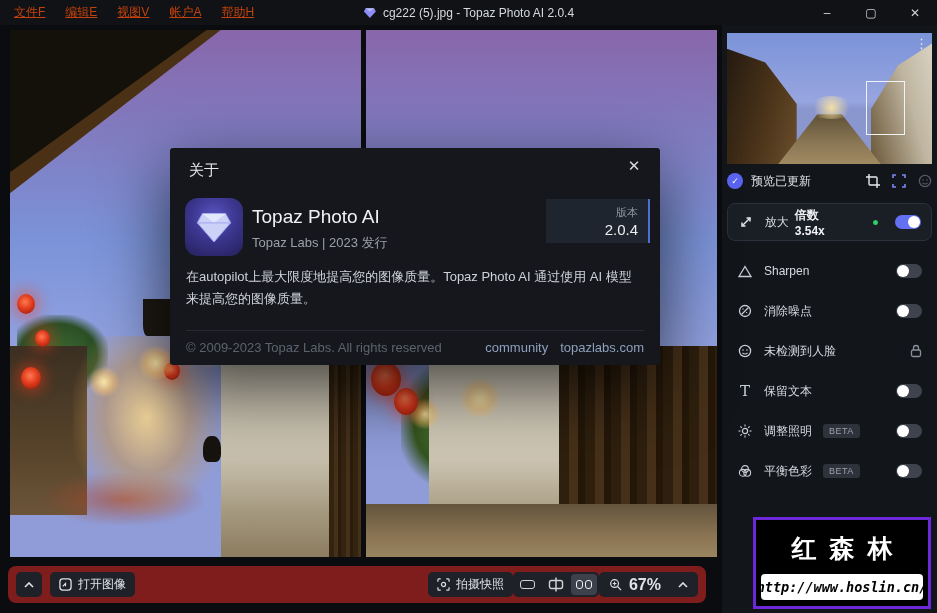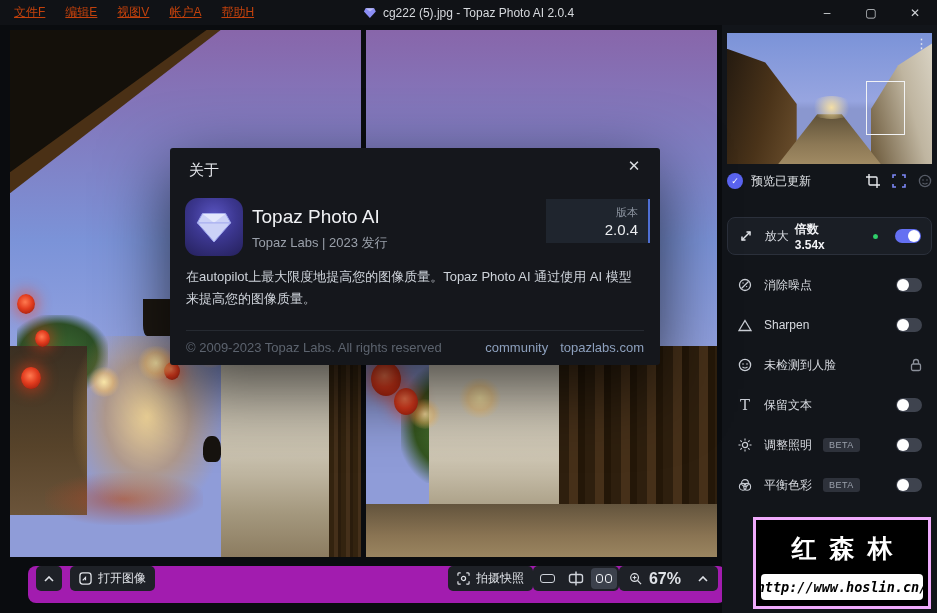--- a/index.html
+++ b/index.html
@@ -54,22 +54,22 @@
   .wall-white-r { left:18%; top:63%; width:38%; height:37%;
     background:linear-gradient(180deg,#ddd7c8 0%,#cdc5b2 50%,#a1957a 82%,#8d7d60 100%); }
   .door-wood-r { left:55%; top:60%; width:45%; height:40%;
     background:repeating-linear-gradient(90deg,#2e1f0e 0 10px,#463019 10px 19px,#241708 19px 26px); }
   .foliage-r { left:10%; top:64%; width:26%; height:22%;
     background:radial-gradient(ellipse at 50% 50%, #4e7a36 0%, #34551f 50%, rgba(40,60,25,0) 78%); }
   .ground-r { left:0; top:90%; width:100%; height:10%;
     background:linear-gradient(180deg,#63543d 0%,#8a7453 60%,#9a8560 100%); }
 
   
-  .bottom-bar { position:absolute; left:28px; top:566px; width:698px; height:37px; background:#a21caf;
-    border-radius:8px; display:flex; align-items:flex-start; padding:0 8px; }
+  .bottom-bar { position:absolute; left:8px; top:566px; width:698px; height:37px; background:#7f1d1d;
+    border-radius:8px; display:flex; align-items:center; padding:0 8px; }
   .bb-btn { height:25px; background:#1e2127; border-radius:5px; color:#dfe2e7; font-size:12px;
     display:flex; align-items:center; gap:6px; padding:0 9px; }
   .bb-square { width:26px; justify-content:center; padding:0; }
   .bb-right { margin-left:auto; display:flex; align-items:center; }
   .view-group { display:flex; align-items:center; gap:2px; background:#1e2127; border-radius:5px; padding:2px; }
   .view-btn { width:26px; height:21px; border-radius:4px; display:flex; align-items:center; justify-content:center; gap:2px; }
   .view-btn.sel { background:#3c414c; }
   .rect-icon { border:1.5px solid #cfd3da; border-radius:3px; }
   .zoom-group { display:flex; align-items:center; gap:7px; background:#1e2127; border-radius:5px;
     height:25px; padding:0 10px; color:#dfe2e7; font-size:16px;font-weight:bold; }
@@ -94,21 +94,21 @@
     background:radial-gradient(circle, rgba(255,230,160,.9), rgba(255,200,110,0) 70%); }
   .viewport-rect { position:absolute; left:68%; top:37%; width:19%; height:41%;
     border:1.5px solid #f2f3f5; }
   .kebab { position:absolute; right:4px; top:4px; color:#e8eaee; font-size:13px; line-height:1; letter-spacing:0; }
   .preview-row { position:absolute; left:5px; top:143px; width:205px; height:26px; display:flex; align-items:center; gap:8px; }
   .check-circle { width:16px; height:16px; border-radius:50%; background:#5a64f0; color:#fff; font-size:9px;
     display:flex; align-items:center; justify-content:center; }
   .preview-label { color:#dfe2e6; font-size:12px; flex:1; }
   .preview-icons { display:flex; align-items:center; gap:12px; }
 
-  .tools { position:absolute; left:5px; top:192px; width:205px; }
+  .tools { position:absolute; left:5px; top:178px; width:205px; }
   .tool-row { height:40px; display:flex; align-items:center; gap:11px; padding:0 10px; color:#d7dae0; font-size:12px; }
   .tool-card { height:38px; border:1px solid #2b303b; background:#1a1e25; border-radius:8px; margin-bottom:10px; }
   .tool-label { white-space:nowrap; }
   .tool-value { color:#f2f3f6; font-weight:bold; margin-left:-5px; }
   .spacer { flex:1; }
   .green-dot { width:5px; height:5px; border-radius:50%; background:#2fd06a; margin-right:6px; }
   .toggle { width:26px; height:14px; border-radius:7px; background:#3e434e; position:relative; flex:none; }
   .toggle .knob { position:absolute; top:1px; left:1px; width:12px; height:12px; border-radius:50%; background:#fff; }
   .toggle.on { background:#6470f2; } .toggle.on .knob { left:13px; }
   .beta { background:#2e323b; color:#9ba1ac; font-size:9px; padding:2px 6px; border-radius:3px; letter-spacing:.5px; }
@@ -133,21 +133,21 @@
   .ver-num { color:#eceef1; font-size:15px; }
   .dlg-body { position:absolute; left:16px; top:118px; width:458px; color:#ced3da; font-size:13px; line-height:1.7; }
   .dlg-divider { position:absolute; left:16px; right:16px; top:182px; height:1px; background:#262a31; }
   .dlg-footer { position:absolute; left:16px; right:16px; top:192px; display:flex; align-items:center; }
   .dlg-copy { color:#5c636e; font-size:13px; }
   .dlg-links { margin-left:auto; display:flex; gap:12px; }
   .dlg-link { color:#8da0bd; font-size:13px; }
 
   
   .watermark { position:absolute; left:753px; top:517px; width:178px; height:92px; background:#000;
-    border:3px solid #f0abfc; z-index:100; display:flex; flex-direction:column; align-items:center; }
+    border:3px solid #6d28d9; z-index:100; display:flex; flex-direction:column; align-items:center; }
   .wm-title { color:#fff; font-size:25px; font-weight:bold; letter-spacing:13px; margin:12px 0 0 13px; }
   .wm-url { margin-top:9px; background:#fff; border-radius:4px; width:162px; height:26px;
     display:flex; align-items:center; justify-content:center;
     color:#000; font-family:"DejaVu Sans Mono", monospace; font-style:italic; font-weight:bold; font-size:13.5px; }
 
   svg { display:block; }
 </style>
 </head>
 <body>
 
@@ -307,41 +307,41 @@
         <span class="tool-value">倍数 3.54x</span>
         <span class="spacer"></span>
         <span class="green-dot"></span>
         <div class="toggle on">
             <div class="knob"></div>
           </div>
       </div>
 
       <div class="tool-row">
         <span class="icon-cell">
+          <svg width="14" height="13" viewBox="0 0 14 13">
+            <polygon points="7,1.5 13,11.5 1,11.5" fill="none" stroke="#c9cdd4" stroke-width="1.3"></polygon>
+          </svg>
+        </span>
+        <span class="tool-label">Sharpen</span>
+        <span class="spacer"></span>
+        <div class="toggle">
+            <div class="knob"></div>
+          </div>
+      </div>
+
+      <div class="tool-row">
+        <span class="icon-cell">
           <svg width="14" height="14" viewBox="0 0 14 14">
             <circle cx="7" cy="7" r="5.5" fill="none" stroke="#c9cdd4" stroke-width="1.3"></circle>
             <line x1="3.5" y1="10.5" x2="10.5" y2="3.5" stroke="#c9cdd4" stroke-width="1.2"></line>
             <circle cx="5" cy="5" r="0.7" fill="#c9cdd4"></circle>
               <circle cx="8.6" cy="8.6" r="0.7" fill="#c9cdd4"></circle>
           </svg>
         </span>
         <span class="tool-label">消除噪点</span>
-        <span class="spacer"></span>
-        <div class="toggle">
-            <div class="knob"></div>
-          </div>
-      </div>
-
-      <div class="tool-row">
-        <span class="icon-cell">
-          <svg width="14" height="13" viewBox="0 0 14 13">
-            <polygon points="7,1.5 13,11.5 1,11.5" fill="none" stroke="#c9cdd4" stroke-width="1.3"></polygon>
-          </svg>
-        </span>
-        <span class="tool-label">Sharpen</span>
         <span class="spacer"></span>
         <div class="toggle">
             <div class="knob"></div>
           </div>
       </div>
 
       <div class="tool-row">
         <span class="icon-cell">
           <svg width="14" height="14" viewBox="0 0 14 14">
             <circle cx="7" cy="7" r="5.6" fill="none" stroke="#c9cdd4" stroke-width="1.3"></circle>

